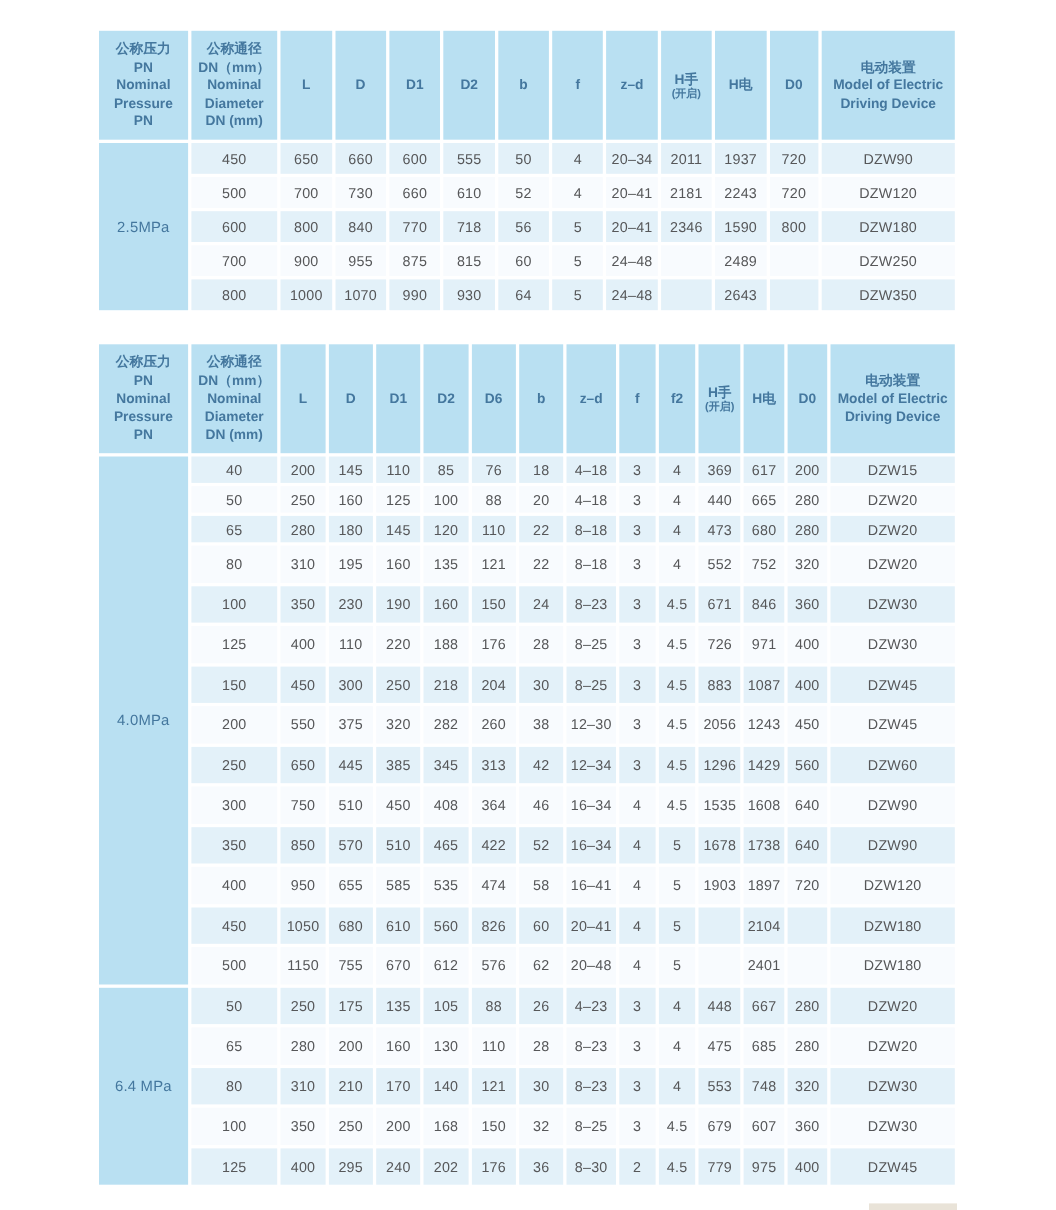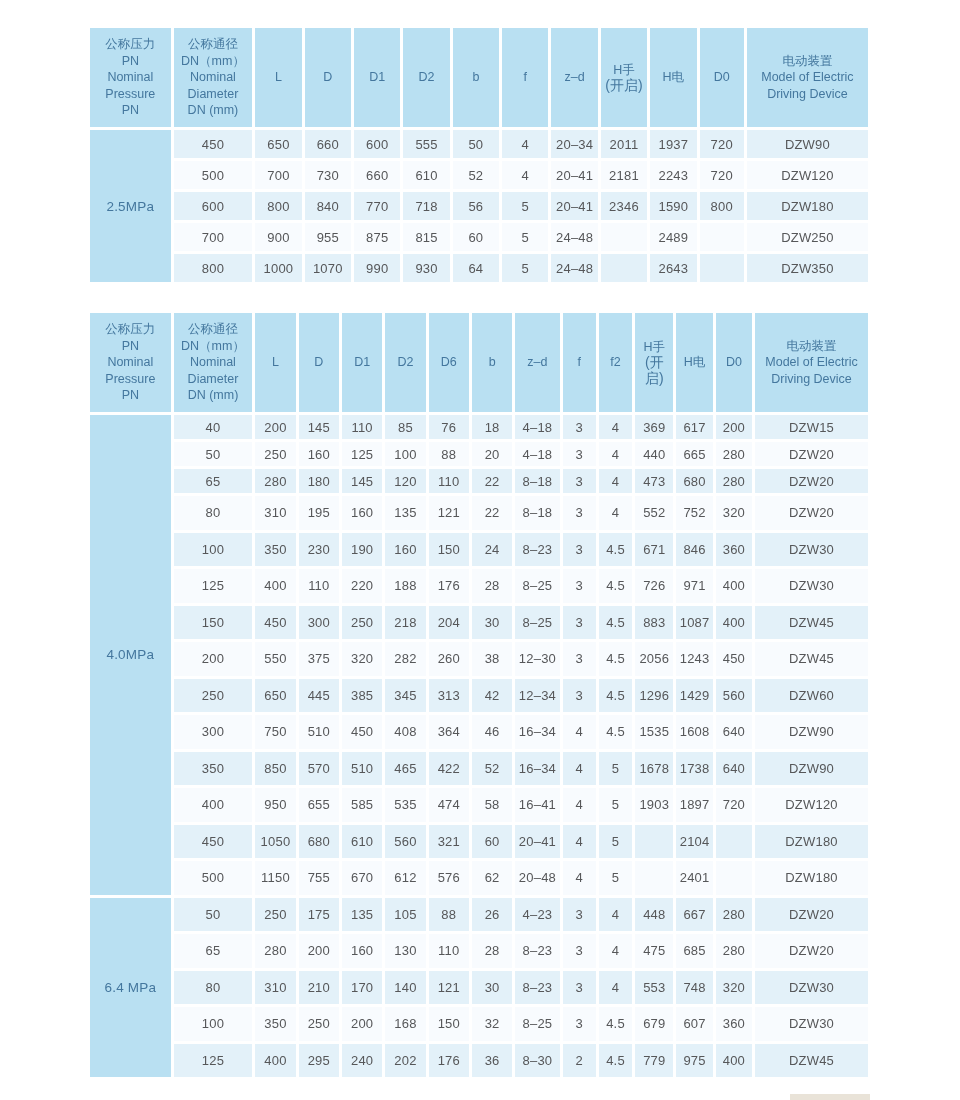--- a/index.html
+++ b/index.html
@@ -21,28 +21,28 @@
   table.spec-table{
     position:absolute;left:87px;
     border-collapse:separate;border-spacing:3px;
     table-layout:fixed;width:784px;
   }
   table.table1{top:25px;}
   table.table2{top:310px;}
   th{
     background:var(--header-bg);
     color:var(--header-text);
-    font-weight:normal;
+    font-weight:bold;
     font-size:12.5px;
     line-height:1.32;
     white-space:pre-line;
     text-align:center;vertical-align:middle;
     height:99px;padding:0 2px;
   }
-  th .sub{display:block;font-size:14px;line-height:1.1;text-align:center;}
+  th .sub{display:block;font-size:10px;line-height:1.1;text-align:center;}
   td{
     font-size:13px;color:var(--body-text);
     text-align:center;vertical-align:middle;
     height:33.5px;padding:0 1px;
     letter-spacing:0.2px;
   }
   table.table1 td{height:28px;}
   table.table2 tbody tr:nth-child(-n+3) td{height:24px;}
   tbody tr:nth-child(odd) td{background:var(--row-odd);}
   tbody tr:nth-child(even) td{background:var(--row-even);}
@@ -420,21 +420,21 @@
           <td>1897</td>
           <td>720</td>
           <td>DZW120</td>
         </tr>
         <tr>
           <td>450</td>
           <td>1050</td>
           <td>680</td>
           <td>610</td>
           <td>560</td>
-          <td>321</td>
+          <td>826</td>
           <td>60</td>
           <td>20–41</td>
           <td>4</td>
           <td>5</td>
           <td></td>
           <td>2104</td>
           <td></td>
           <td>DZW180</td>
         </tr>
         <tr>

